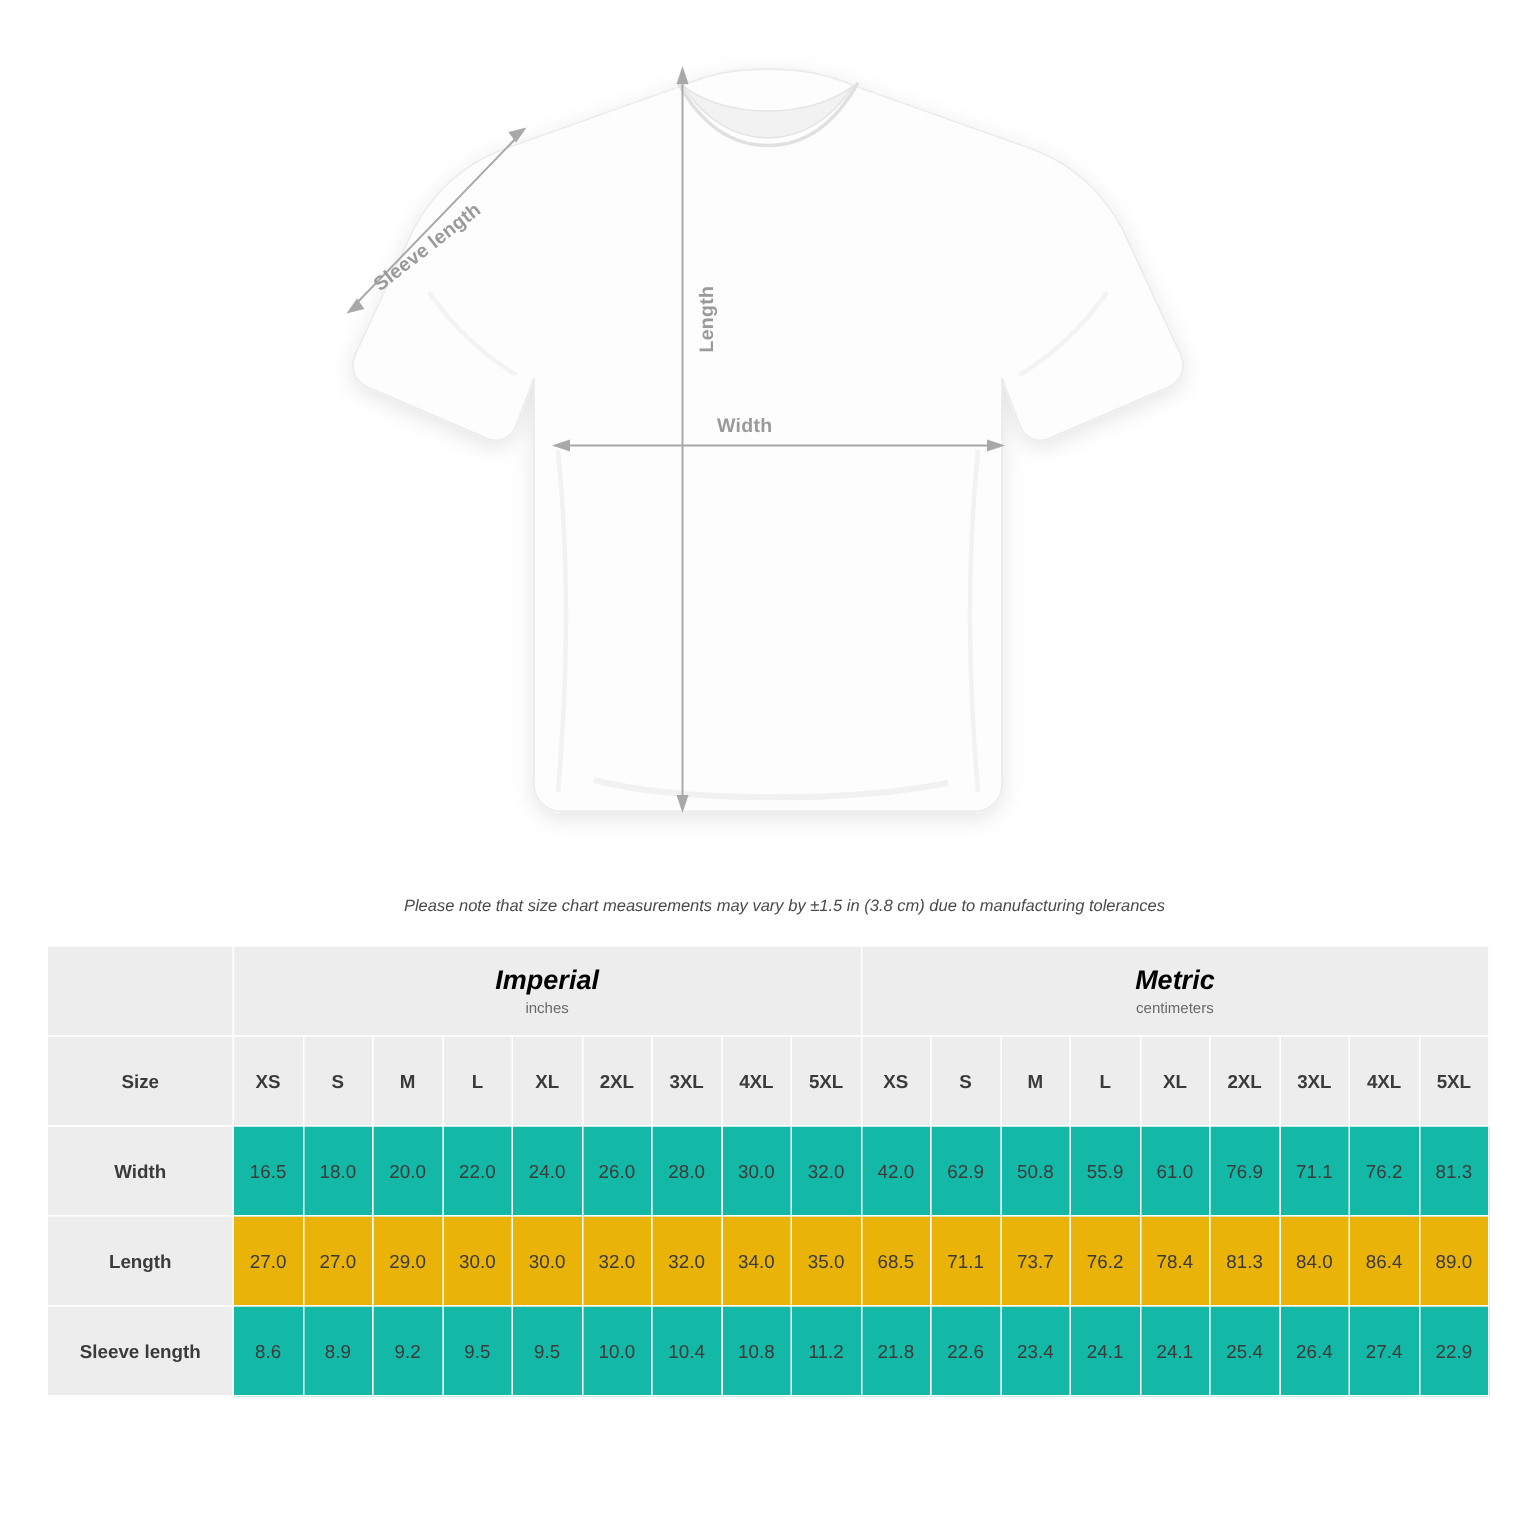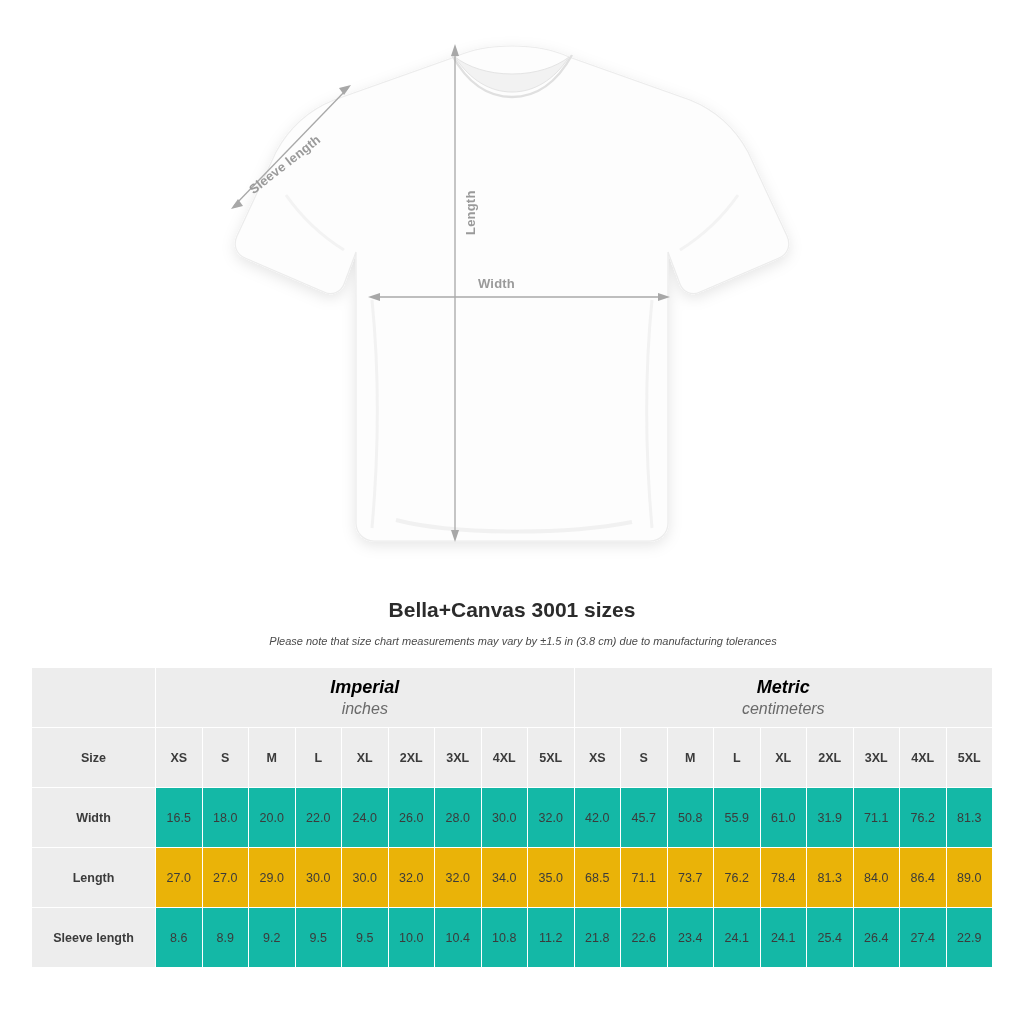--- a/index.html
+++ b/index.html
@@ -89,22 +89,21 @@
   }
   .unit-system {
     font-size: 18px;
     font-style: italic;
     font-weight: bold;
     color: #000000;
     display: block;
     line-height: 1.15;
   }
   .unit-units {
-    font-size: 16px;
-    font-style: italic;
+    font-size: 10px;
     color: #6a6a6a;
     display: block;
     margin-top: 3px;
   }
   .corner-cell {
     background: #e6e6e6;
   }
   .head-row td {
     background: #ffffff;
     font-weight: bold;
@@ -185,21 +184,20 @@
       <polygon points="231,209 243,206 238,199" fill="#a8a8a8" stroke="none"></polygon>
     </g>
   </svg>
 
   <div class="dim-label sleeve" style="left:246px; top:185px;">Sleeve length</div>
   <div class="dim-label vertical" style="left:463px; top:235px;">Length</div>
   <div class="dim-label" style="left:478px; top:276px;">Width</div>
 </div>
 
 <div class="title-block">
-  <div class="chart-title">Bella+Canvas 3001 sizes</div>
   <div class="chart-note">Please note that size chart measurements may vary by ±1.5 in (3.8 cm) due to manufacturing tolerances</div>
 </div>
 
 <div class="table-wrap">
   <table class="size-table">
     <colgroup>
       <col style="width:124px">
       <col span="18" style="width:46.5px">
     </colgroup>
     <tbody>
@@ -241,25 +239,25 @@
         <td class="value-cell">16.5</td>
         <td class="value-cell">18.0</td>
         <td class="value-cell">20.0</td>
         <td class="value-cell">22.0</td>
         <td class="value-cell">24.0</td>
         <td class="value-cell">26.0</td>
         <td class="value-cell">28.0</td>
         <td class="value-cell">30.0</td>
         <td class="value-cell">32.0</td>
         <td class="value-cell">42.0</td>
-        <td class="value-cell">45.7</td>
+        <td class="value-cell">62.9</td>
         <td class="value-cell">50.8</td>
         <td class="value-cell">55.9</td>
         <td class="value-cell">61.0</td>
-        <td class="value-cell">31.9</td>
+        <td class="value-cell">76.9</td>
         <td class="value-cell">71.1</td>
         <td class="value-cell">76.2</td>
         <td class="value-cell">81.3</td>
       </tr>
 
       <tr class="row-odd">
         <td class="row-label col-first">Length</td>
         <td class="value-cell">27.0</td>
         <td class="value-cell">27.0</td>
         <td class="value-cell">29.0</td>

